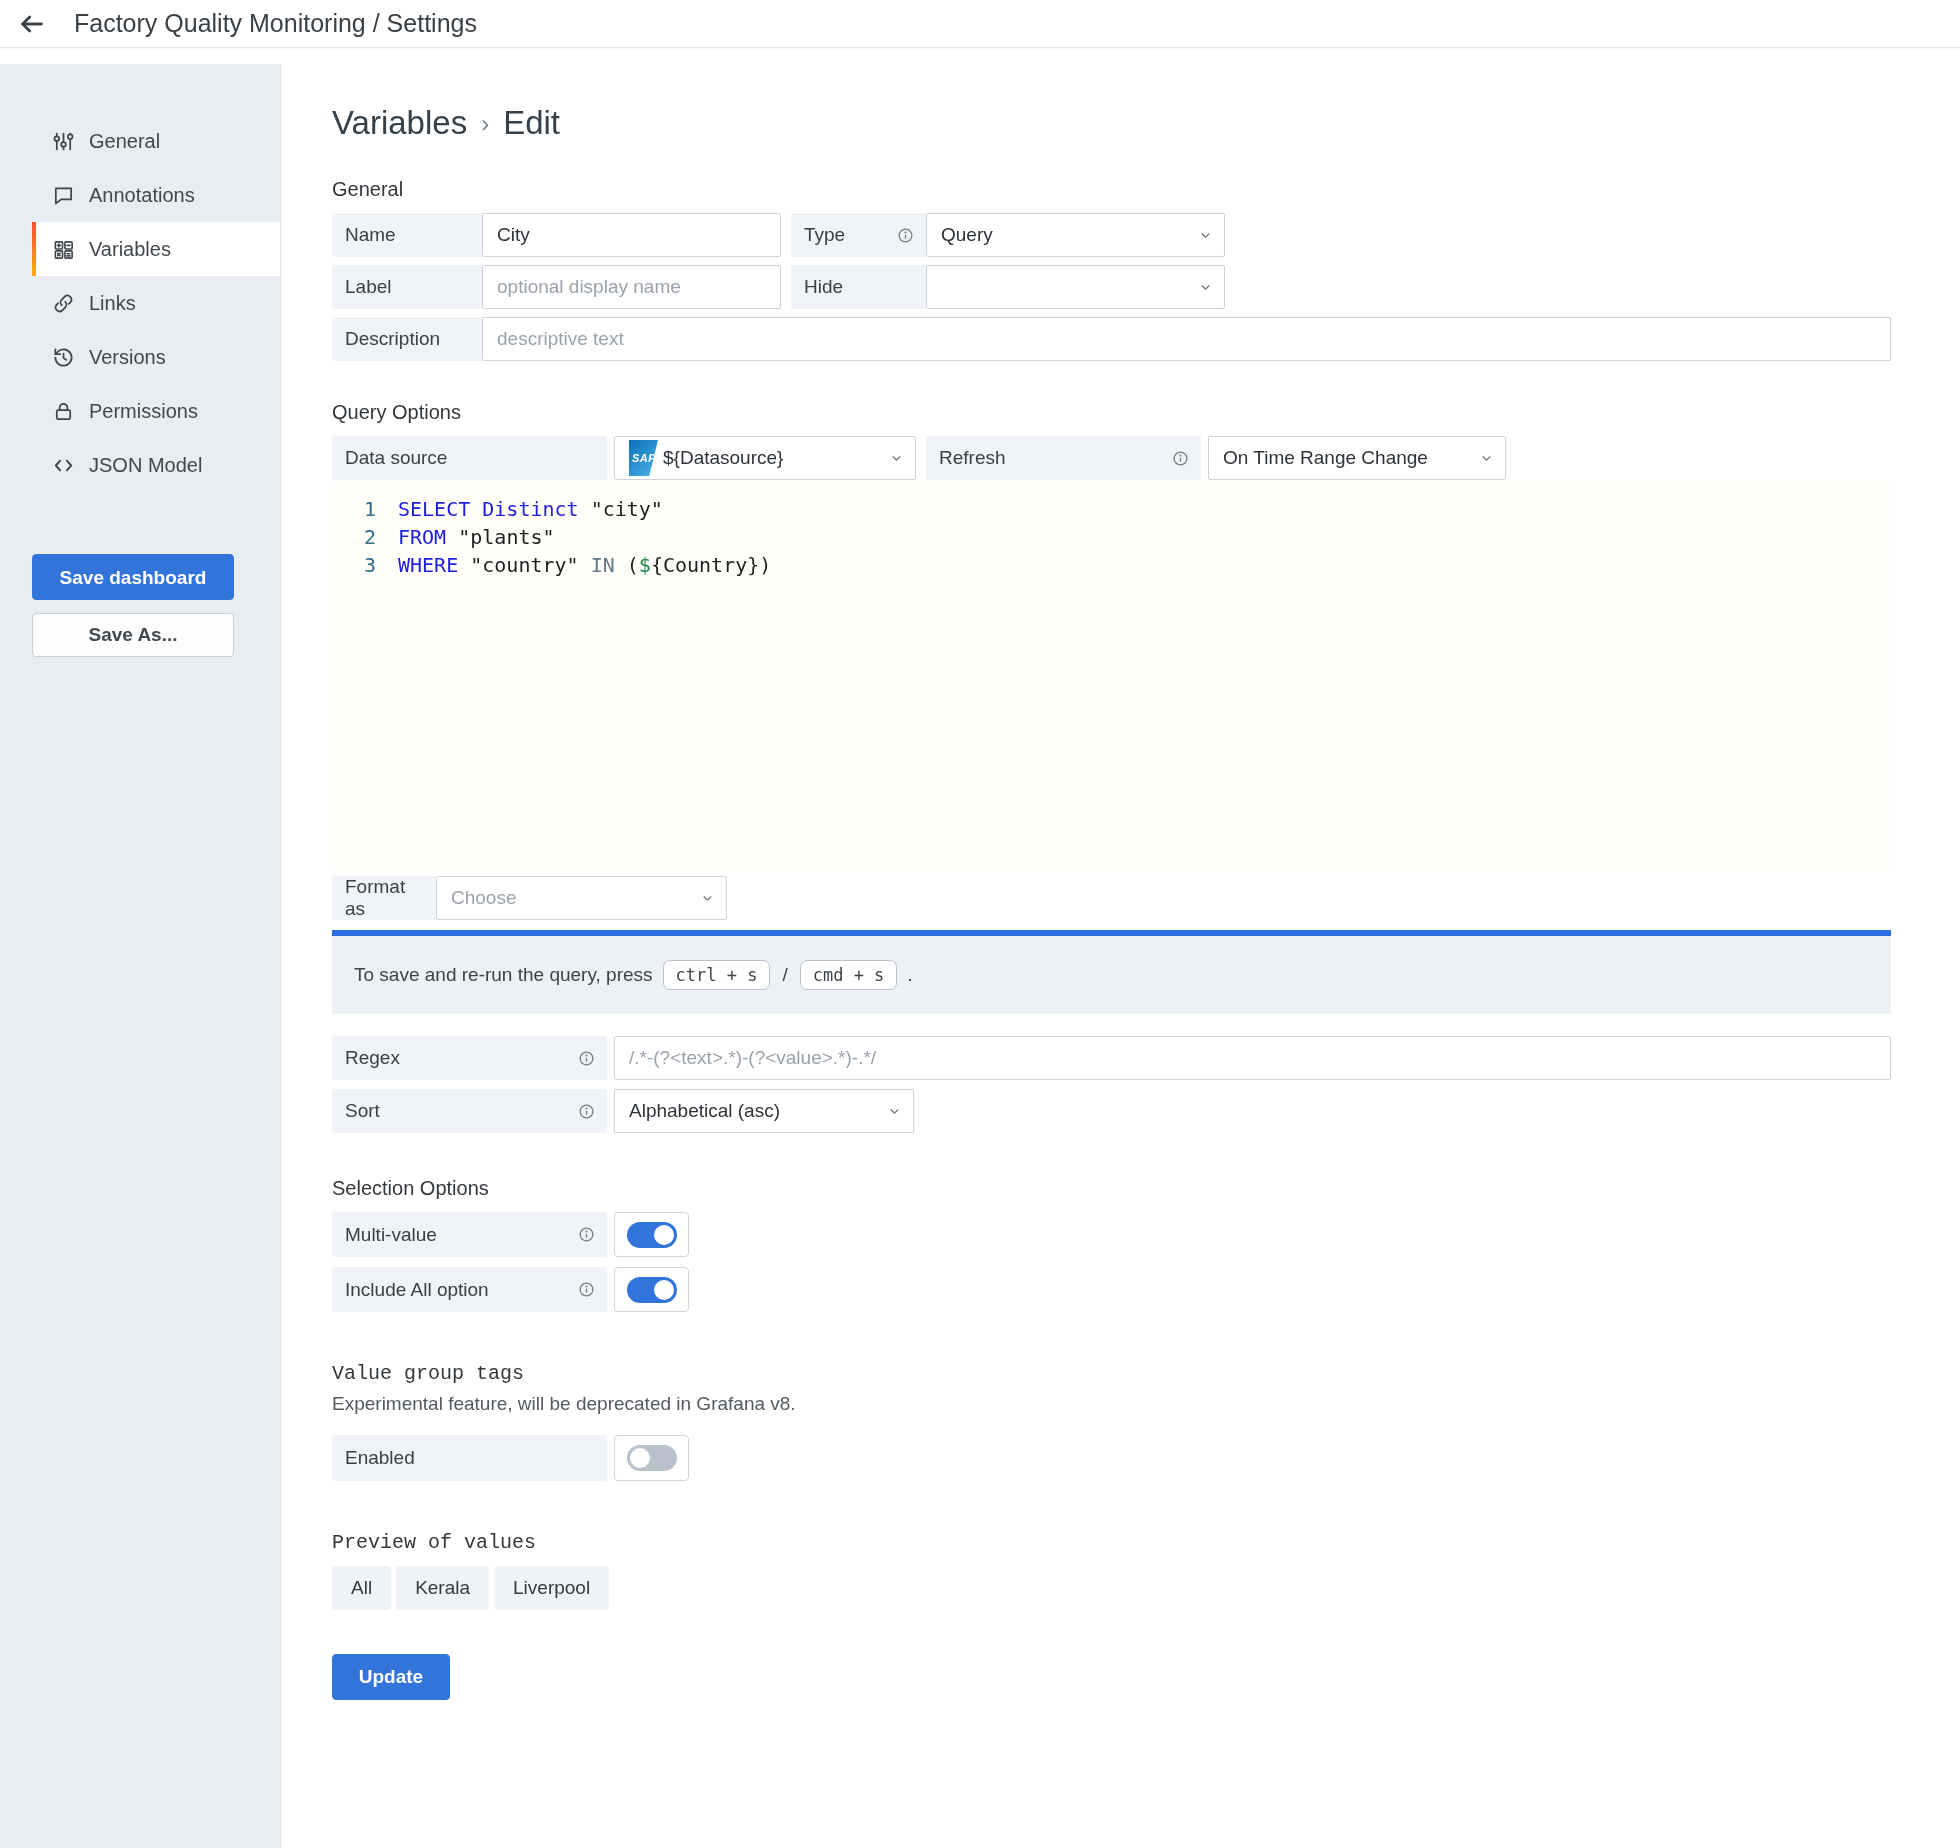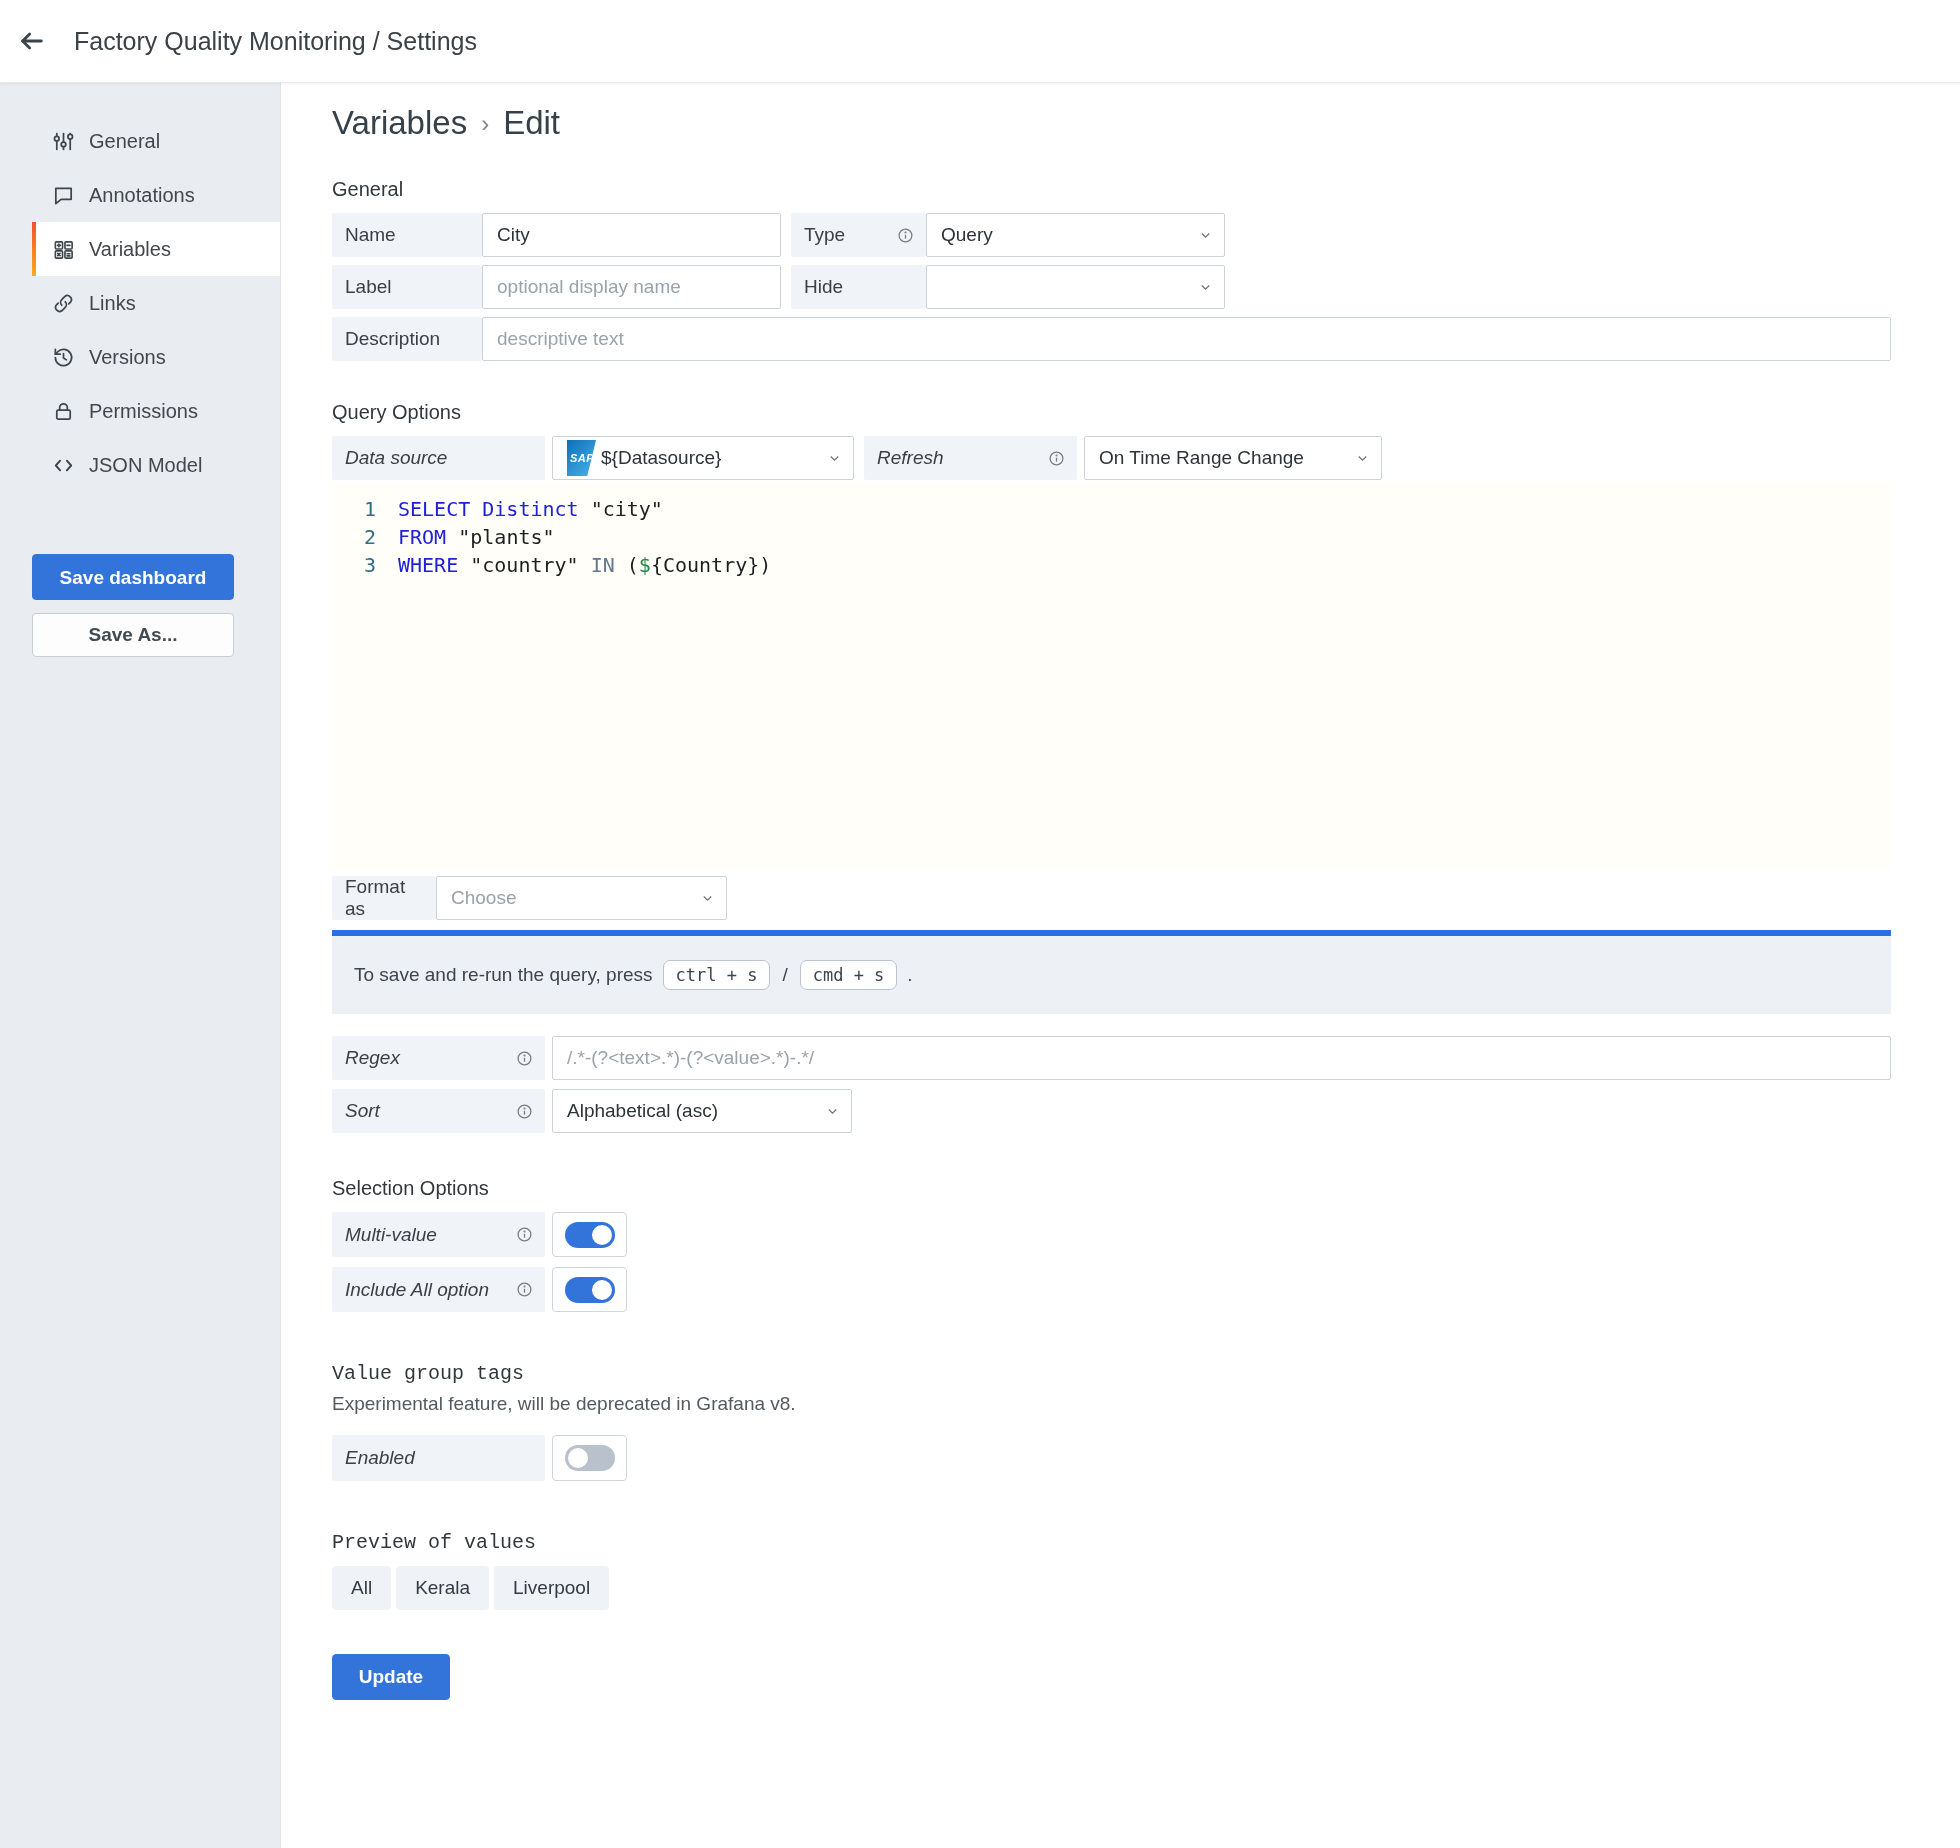--- a/index.html
+++ b/index.html
@@ -1,20 +1,20 @@
 <!DOCTYPE html>
 <html><head>
 <meta charset="utf-8">
 <style>
   * { margin:0; padding:0; box-sizing:border-box; }
   html,body { width:1960px; height:1848px; background:#fff; overflow:hidden;
     font-family:"Liberation Sans", sans-serif; color:#363c44; }
 
   
-  .header { position:fixed; top:0; left:0; width:1960px; height:83px; background:#fff;
+  .header { position:fixed; top:0; left:0; width:1960px; height:48px; background:#fff;
     border-bottom:1px solid #e6e9ed; box-shadow:0 1px 3px rgba(0,0,0,.06);
     display:flex; align-items:center; z-index:10; }
   .back-btn { width:64px; height:64px; display:flex; align-items:center; justify-content:center;
     cursor:pointer; color:#3b434b; }
   .header-title { font-size:25px; font-weight:500; color:#3a4147; margin-left:10px; }
 
   
   .sidebar { position:fixed; top:64px; left:0; bottom:0; width:281px; background:#E9EDF1;
     border-right:1px solid #e0e4ea; }
   .nav { padding-top:50px; }
@@ -37,21 +37,21 @@
   .page-title .crumb-sep { font-size:24px; color:#7d858d; position:relative; top:1px; }
   .section-h { font-size:20px; font-weight:500; color:#33383d; }
   .section-h.big { font-size:20px;font-family:Liberation Mono, monospace; }
 
   .rows { display:flex; flex-direction:column; gap:8px; }
   .frow { display:flex; align-items:stretch; }
   .flabel { background:#F0F3F7; border-radius:2px; display:flex; align-items:center;
     padding:0 12px 0 13px; font-size:19px; font-weight:500; color:#3a4046; height:44px; }
   .flabel .spacer { flex:1; }
   .h45 { height:45px; }
-  .w150 { width:150px; } .w135 { width:135px;text-align:right; } .w238 { width:213px;font-style:italic; } .w104 { width:104px; }
+  .w150 { width:150px; } .w135 { width:135px;text-align:right; } .w238 { width:275px; } .w104 { width:104px; }
   .tinput { height:44px; border:1px solid #ccd3da; border-radius:2px; background:#fff;
     font-size:19px; color:#2d3339; padding:0 14px; font-family:"Liberation Sans",sans-serif; outline:none; }
   .tinput::placeholder { color:#9aa2ab; }
   .w299 { width:299px; } .grow { flex:1; }
   .gap10 { width:10px; flex:0 0 auto; } .gap7 { width:7px; flex:0 0 auto; }
   .select { height:44px; border:1px solid #ccd3da; border-radius:2px; background:#fff;
     display:flex; align-items:center; padding:0 36px 0 14px; position:relative; cursor:pointer;
     font-size:19px; color:#2d3339; }
   .select .chev { position:absolute; right:11px; top:50%; transform:translateY(-50%); color:#6e757c; }
   .select .ph { color:#9aa2ab; }

